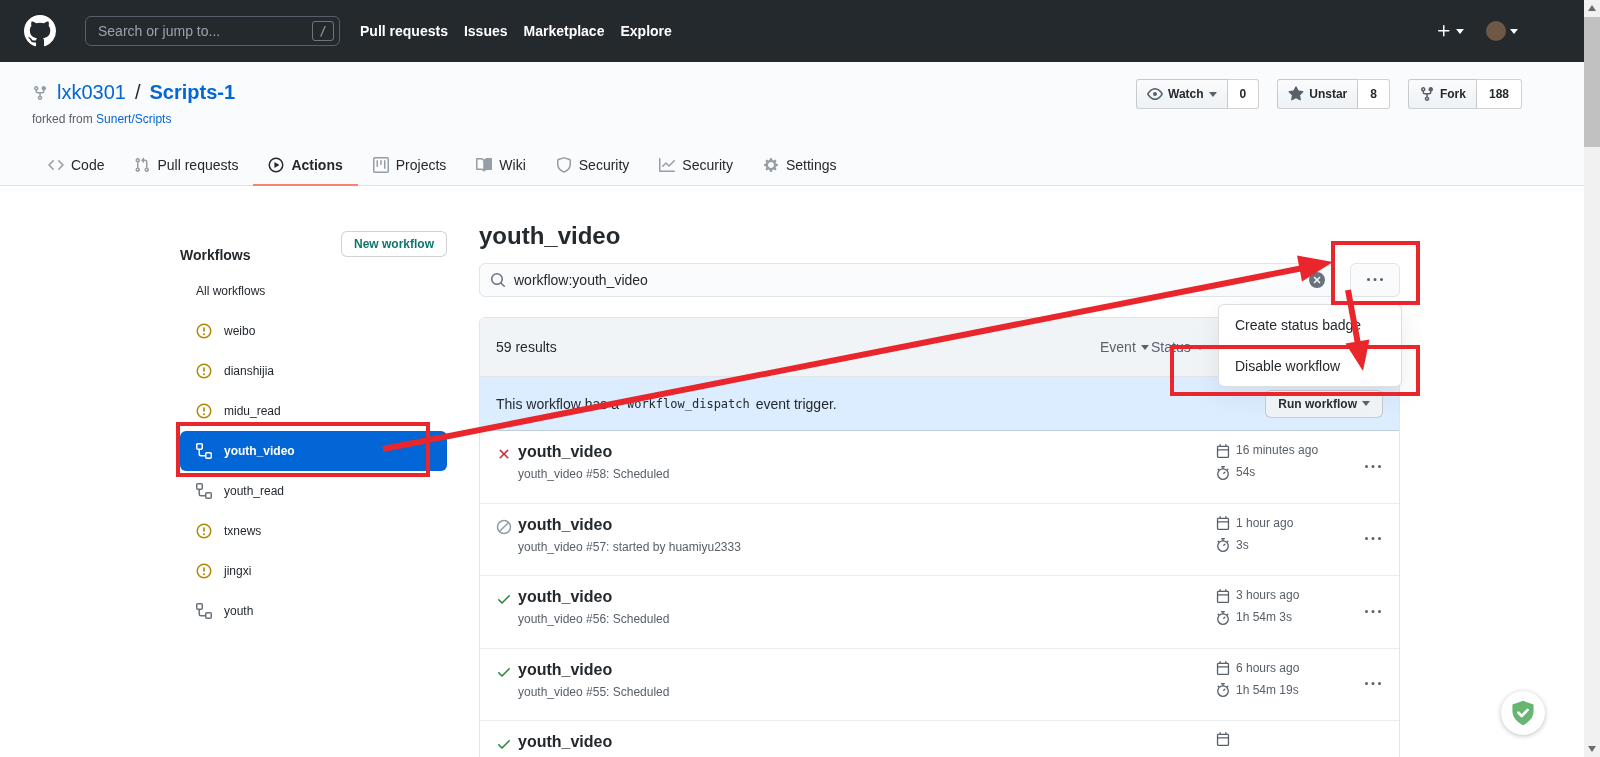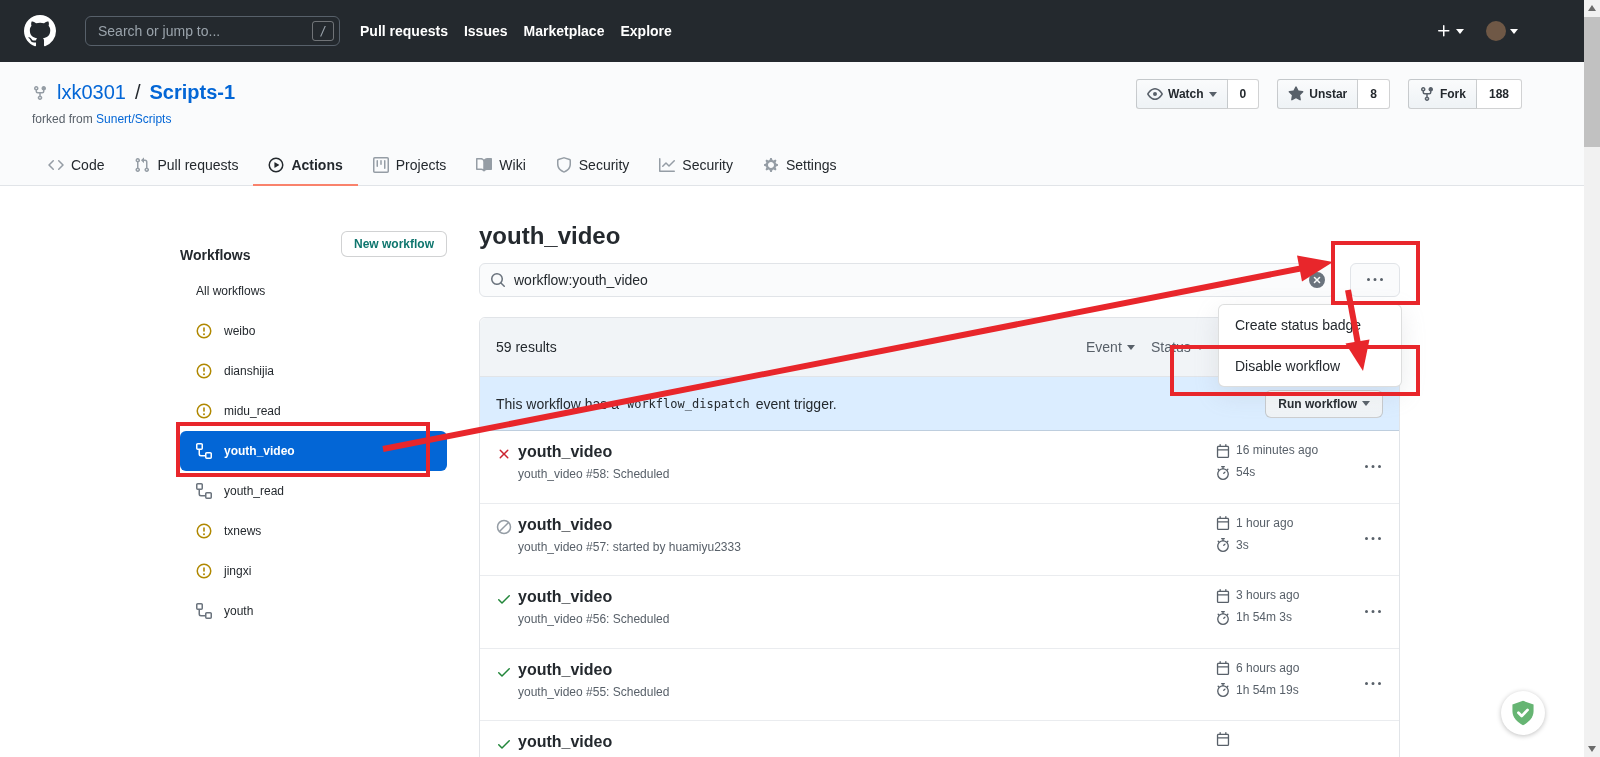--- a/index.html
+++ b/index.html
@@ -80,21 +80,21 @@
   .clear-ic{position:absolute;right:10px;top:9px;color:#6a737d;cursor:pointer;}
   .kebab-top-btn{margin-left:15px;width:50px;height:34px;display:flex;align-items:center;justify-content:center;
        background:#fafbfc;border:1px solid #e1e4e8;border-radius:6px;color:#586069;cursor:pointer;}
   .runs-box{margin-top:20px;border:1px solid #e1e4e8;border-radius:6px 6px 0 0;background:#fff;}
   .list-head{position:relative;height:59px;background:#f1f4f7;border-bottom:1px solid #e1e4e8;
        border-radius:6px 6px 0 0;display:flex;align-items:center;padding:0 16px;box-sizing:border-box;}
   .results-count{font-size:14px;color:#24292e;}
   .filter-dd{position:absolute;top:50%;transform:translateY(-50%);font-size:14px;color:#586069;
        display:flex;align-items:center;gap:5px;cursor:pointer;}
   .filter-dd .caret{border-top-color:#586069;}
-  .dd-event{left:606px;align-items:center;}
+  .dd-event{left:620px;align-items:center;}
   .dd-status{left:671px;}
   .notice{height:54px;background:#dbedff;border-bottom:1px solid rgba(27,31,35,.15);display:flex;
        align-items:center;padding:0 16px;box-sizing:border-box;font-size:14px;color:#24292e;}
   .notice code{font-family:"DejaVu Sans Mono",monospace;font-size:12px;margin:12px 6px;}
   .notice .pre{margin-right:2px;}
   .run-wf-btn{margin-left:auto;display:flex;align-items:center;gap:5px;font-size:12px;font-weight:700;
        color:#24292e;background:linear-gradient(-180deg,#fafbfc,#eff3f6 90%);
        border:1px solid rgba(27,31,35,.2);border-radius:6px;padding:6px 12px;cursor:pointer;
        font-family:"Liberation Sans",sans-serif;}
   .run-wf-btn .caret{border-top-color:#586069;}

